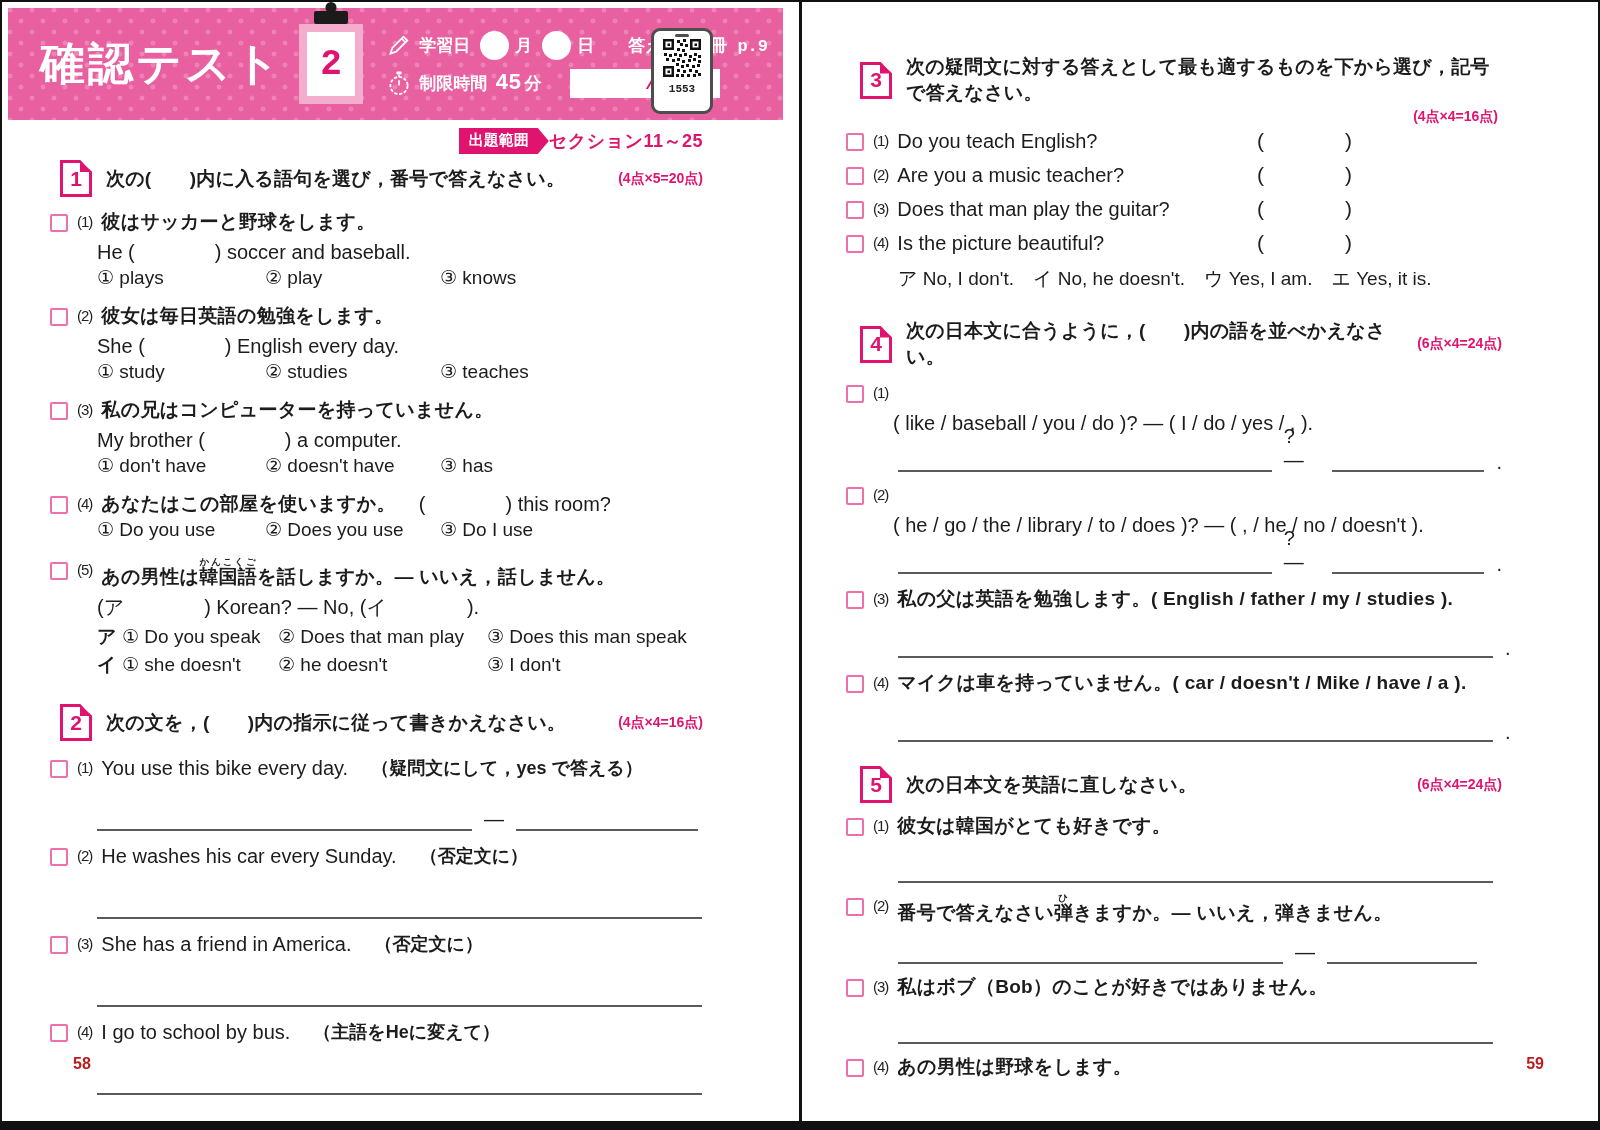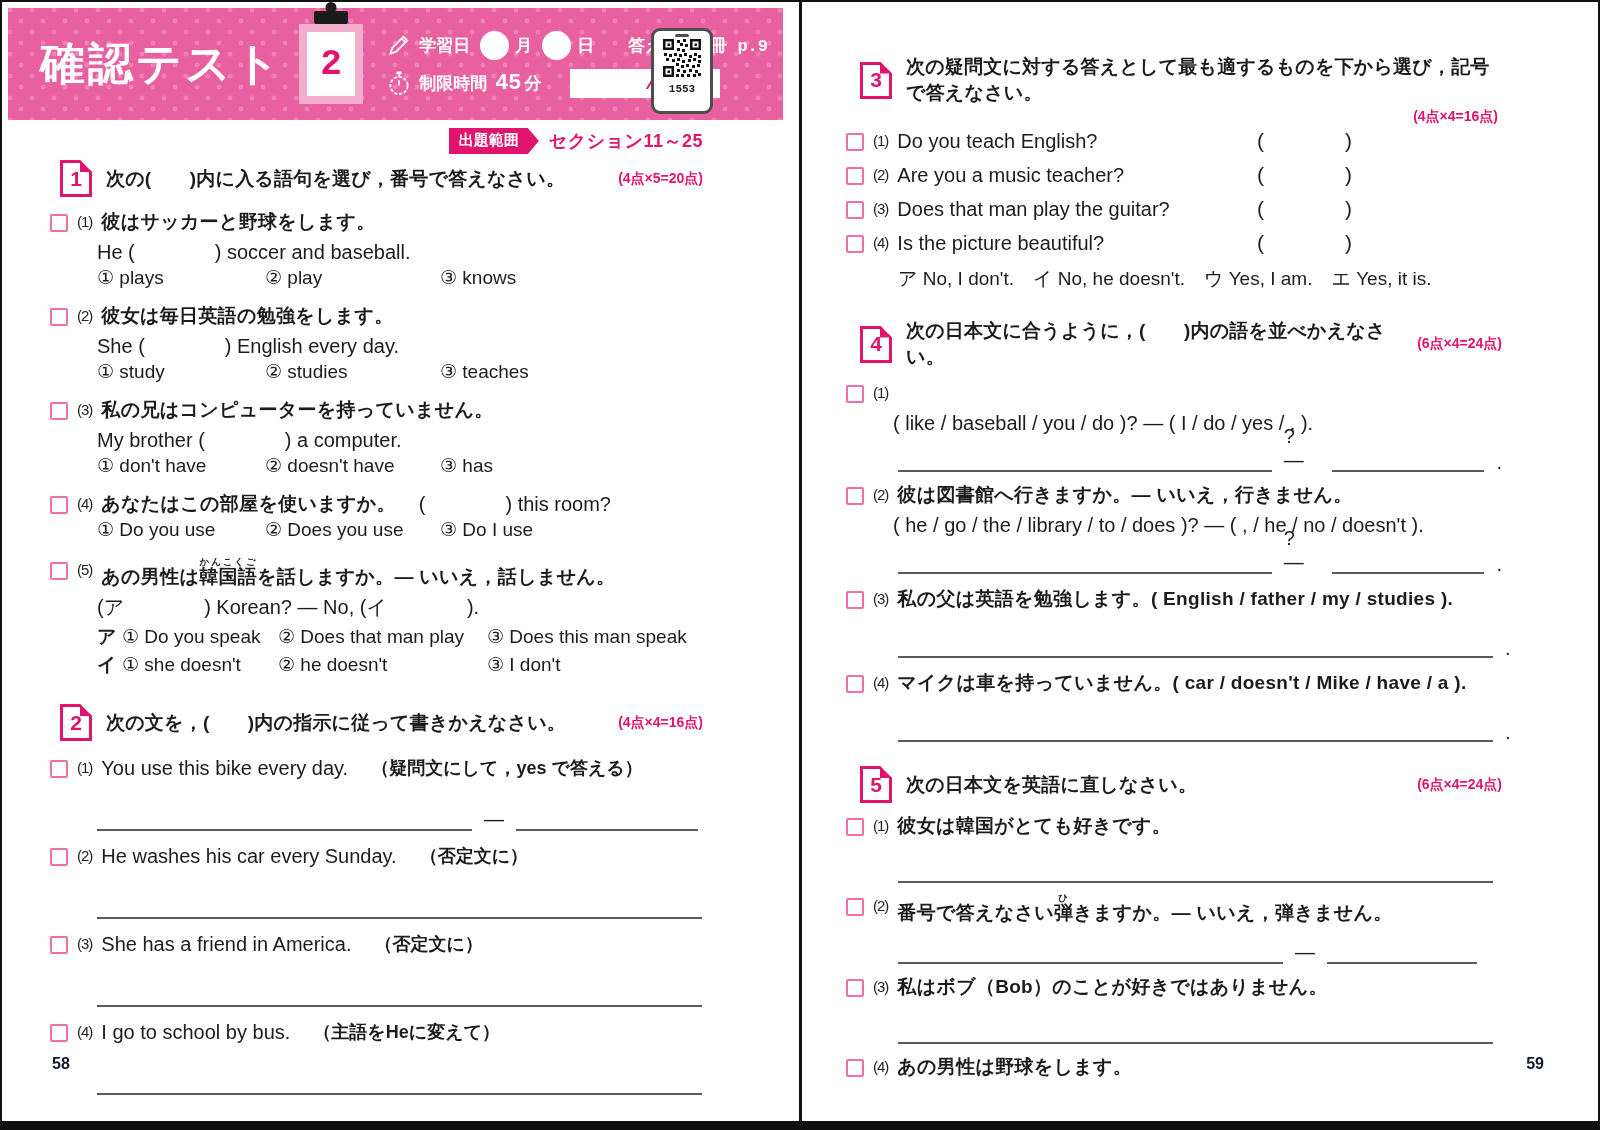--- a/index.html
+++ b/index.html
@@ -31,21 +31,21 @@
   .meta-icon{margin-right:8px;display:inline-flex;flex:none;}
   .wcircle{width:29px;height:29px;border-radius:50%;background:#fff;margin:0 6px 0 10px;flex:none;}
   .answer-note{margin-left:34px;}
   .limit-num{font-size:22px;margin:0 3px 0 8px;}
   .scorebox{margin-left:28px;width:150px;height:29px;background:#fff;display:flex;align-items:center;justify-content:flex-end;padding-right:10px;box-sizing:border-box;color:#e0146e;font-weight:bold;font-size:19px;}
   .phone{position:absolute;right:70px;top:20px;width:62px;height:86px;background:#fff;border:3px solid #4d4d4d;border-radius:9px;display:flex;flex-direction:column;align-items:center;box-sizing:border-box;}
   .phone-speaker{width:14px;height:3px;background:#4d4d4d;border-radius:2px;margin-top:3px;}
   .qr-num{font-size:11px;color:#222;font-weight:bold;line-height:1;}
 
   
-  .scope{display:flex;align-items:center;justify-content:flex-end;margin:8px 96px 0 0;gap:10px;}
+  .scope{display:flex;align-items:center;justify-content:flex-end;margin:8px 96px 0 0;gap:0;}
   .scope-badge{background:#e0146e;color:#fff;font-weight:bold;font-size:15px;padding:3px 20px 4px 10px;
     clip-path:polygon(0 0,calc(100% - 11px) 0,100% 50%,calc(100% - 11px) 100%,0 100%);}
   .scope-text{color:#e0146e;font-weight:bold;font-size:18px;letter-spacing:.5px;}
 
   
   .sec{display:flex;align-items:center;gap:14px;padding:0 96px 0 58px;margin-top:6px;}
   .sec-box{position:relative;flex:none;width:26px;height:31px;border:3px solid #e0146e;display:flex;align-items:center;justify-content:center;
     font-size:21px;font-weight:bold;color:#e0146e;background:#fff;}
   .sec-box::before{content:"";position:absolute;top:-3px;right:-3px;width:12px;height:12px;background:#fff;clip-path:polygon(0 0,100% 0,100% 100%);}
   .sec-box::after{content:"";position:absolute;top:-3px;right:-3px;width:12px;height:12px;background:#e0146e;clip-path:polygon(0 0,100% 100%,0 100%);}
@@ -79,21 +79,21 @@
   .aend{line-height:20px;}
   .w375{width:375px;}.w182{width:182px;}.w605{width:605px;flex:none;}
   .w380{width:380px;}.w155{width:155px;}.w385{width:385px;}.w150{width:150px;}.w595{width:595px;flex:none;}
 
   
   .s3q{display:flex;align-items:flex-start;gap:9px;padding:0 96px 0 44px;line-height:26px;margin-top:8px;}
   .s3q .q-en{flex:none;}
   .parens{margin-left:auto;margin-right:150px;width:95px;flex:none;display:flex;justify-content:space-between;font-size:21px;color:#222;}
   .opts{padding-left:96px;font-size:19px;margin-top:10px;line-height:26px;}
 
-  .pageno{position:absolute;bottom:48px;font-size:16px;font-weight:bold;color:#0f172a;}
+  .pageno{position:absolute;bottom:48px;font-size:16px;font-weight:bold;color:#b91c1c;margin-left:21px;}
   .pno-l{left:50px;}
   .pno-r{right:54px;}
 
   .mt2{margin-top:2px;}.mt4{margin-top:4px;}.mt6{margin-top:6px;}.mt8{margin-top:8px;}
   .mt10{margin-top:10px;}.mt12{margin-top:12px;}.mt14{margin-top:14px;}.mt16{margin-top:16px;}.mt20{margin-top:20px;}.mt24{margin-top:24px;}.mt26{margin-top:26px;}.mt52{margin-top:52px;}
 </style>
 </head>
 <body>
 
 <div class="spread">
@@ -401,21 +401,20 @@
         <span class="amid">? —</span>
         <span class="line w155"></span>
         <span class="aend">.</span>
       </div>
     </div>
 
     <div class="q mt10">
       <div class="q-head">
         <span class="cb"></span>
         <span class="q-no">(2)</span>
-        <span class="q-jp">彼は図書館へ行きますか。— いいえ，行きません。</span>
       </div>
       <div class="q-sub">( he / go / the / library / to / does )? — ( , / he / no / doesn't ).</div>
       <div class="ans mt6">
         <span class="line w380"></span>
         <span class="amid">? —</span>
         <span class="line w155"></span>
         <span class="aend">.</span>
       </div>
     </div>
 

